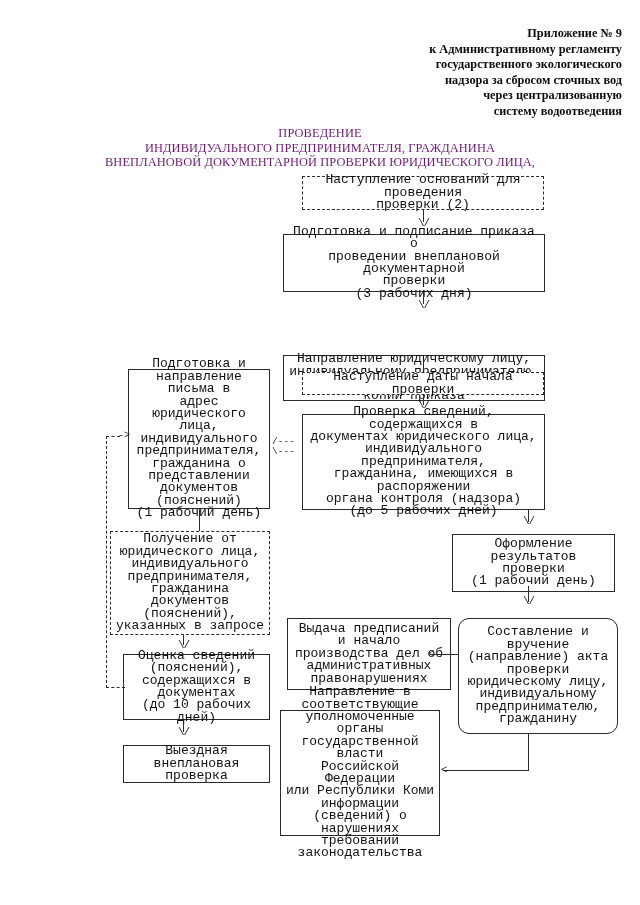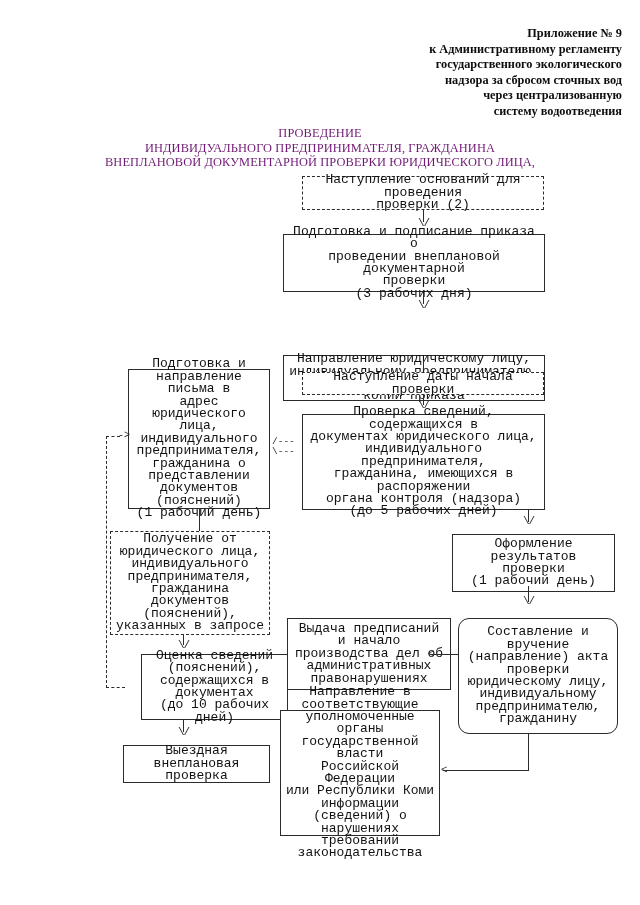--- a/index.html
+++ b/index.html
@@ -211,21 +211,21 @@
 
 <div class="node solid" style="left:452px; top:528px; width:163px; height:58px;margin-top:6px;">
   <span class="txt">Оформление
 результатов
 проверки
 (1 рабочий день)</span>
 </div>
 <div class="vline" style="left:528px; top:586px; height:16px;"></div>
 <div class="arrow-down" style="left:523px; top:596px;">\/</div>
 
-<div class="node solid" style="left:123px; top:654px; width:147px; height:66px;margin-left:18px;">
+<div class="node solid" style="left:123px; top:654px; width:147px; height:66px;">
   <span class="txt">Оценка сведений
 (пояснений),
 содержащихся в
 документах
 (до 10 рабочих дней)</span>
 </div>
 <div class="vline" style="left:183px; top:720px; height:12px;"></div>
 <div class="arrow-down" style="left:178px; top:727px;">\/</div>
 
 <div class="hline-d" style="left:106px; top:687px; width:19px;"></div>

